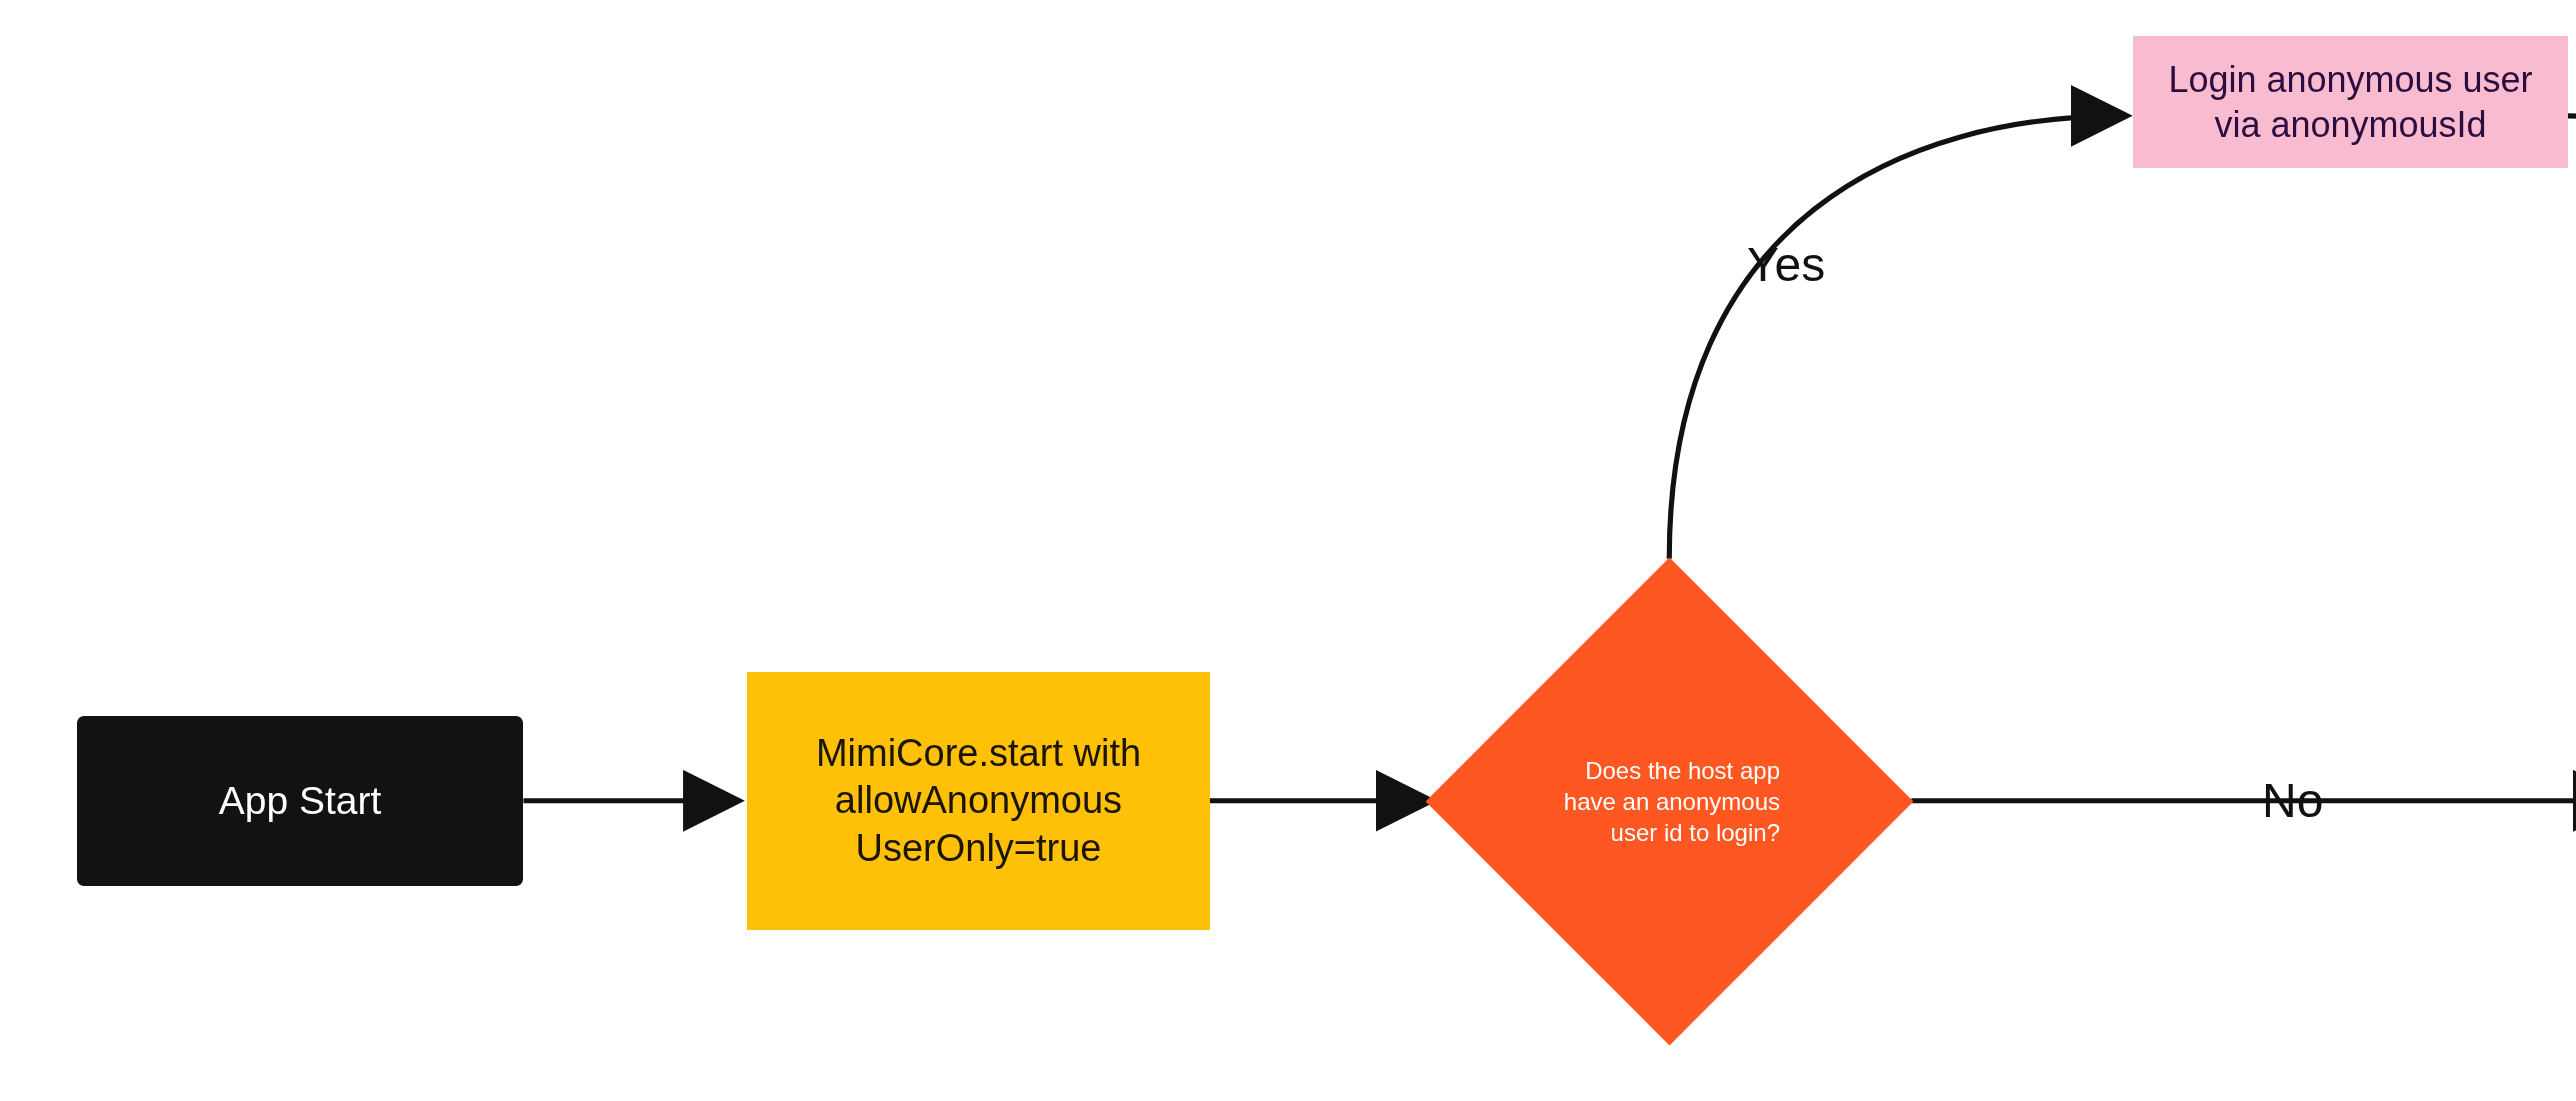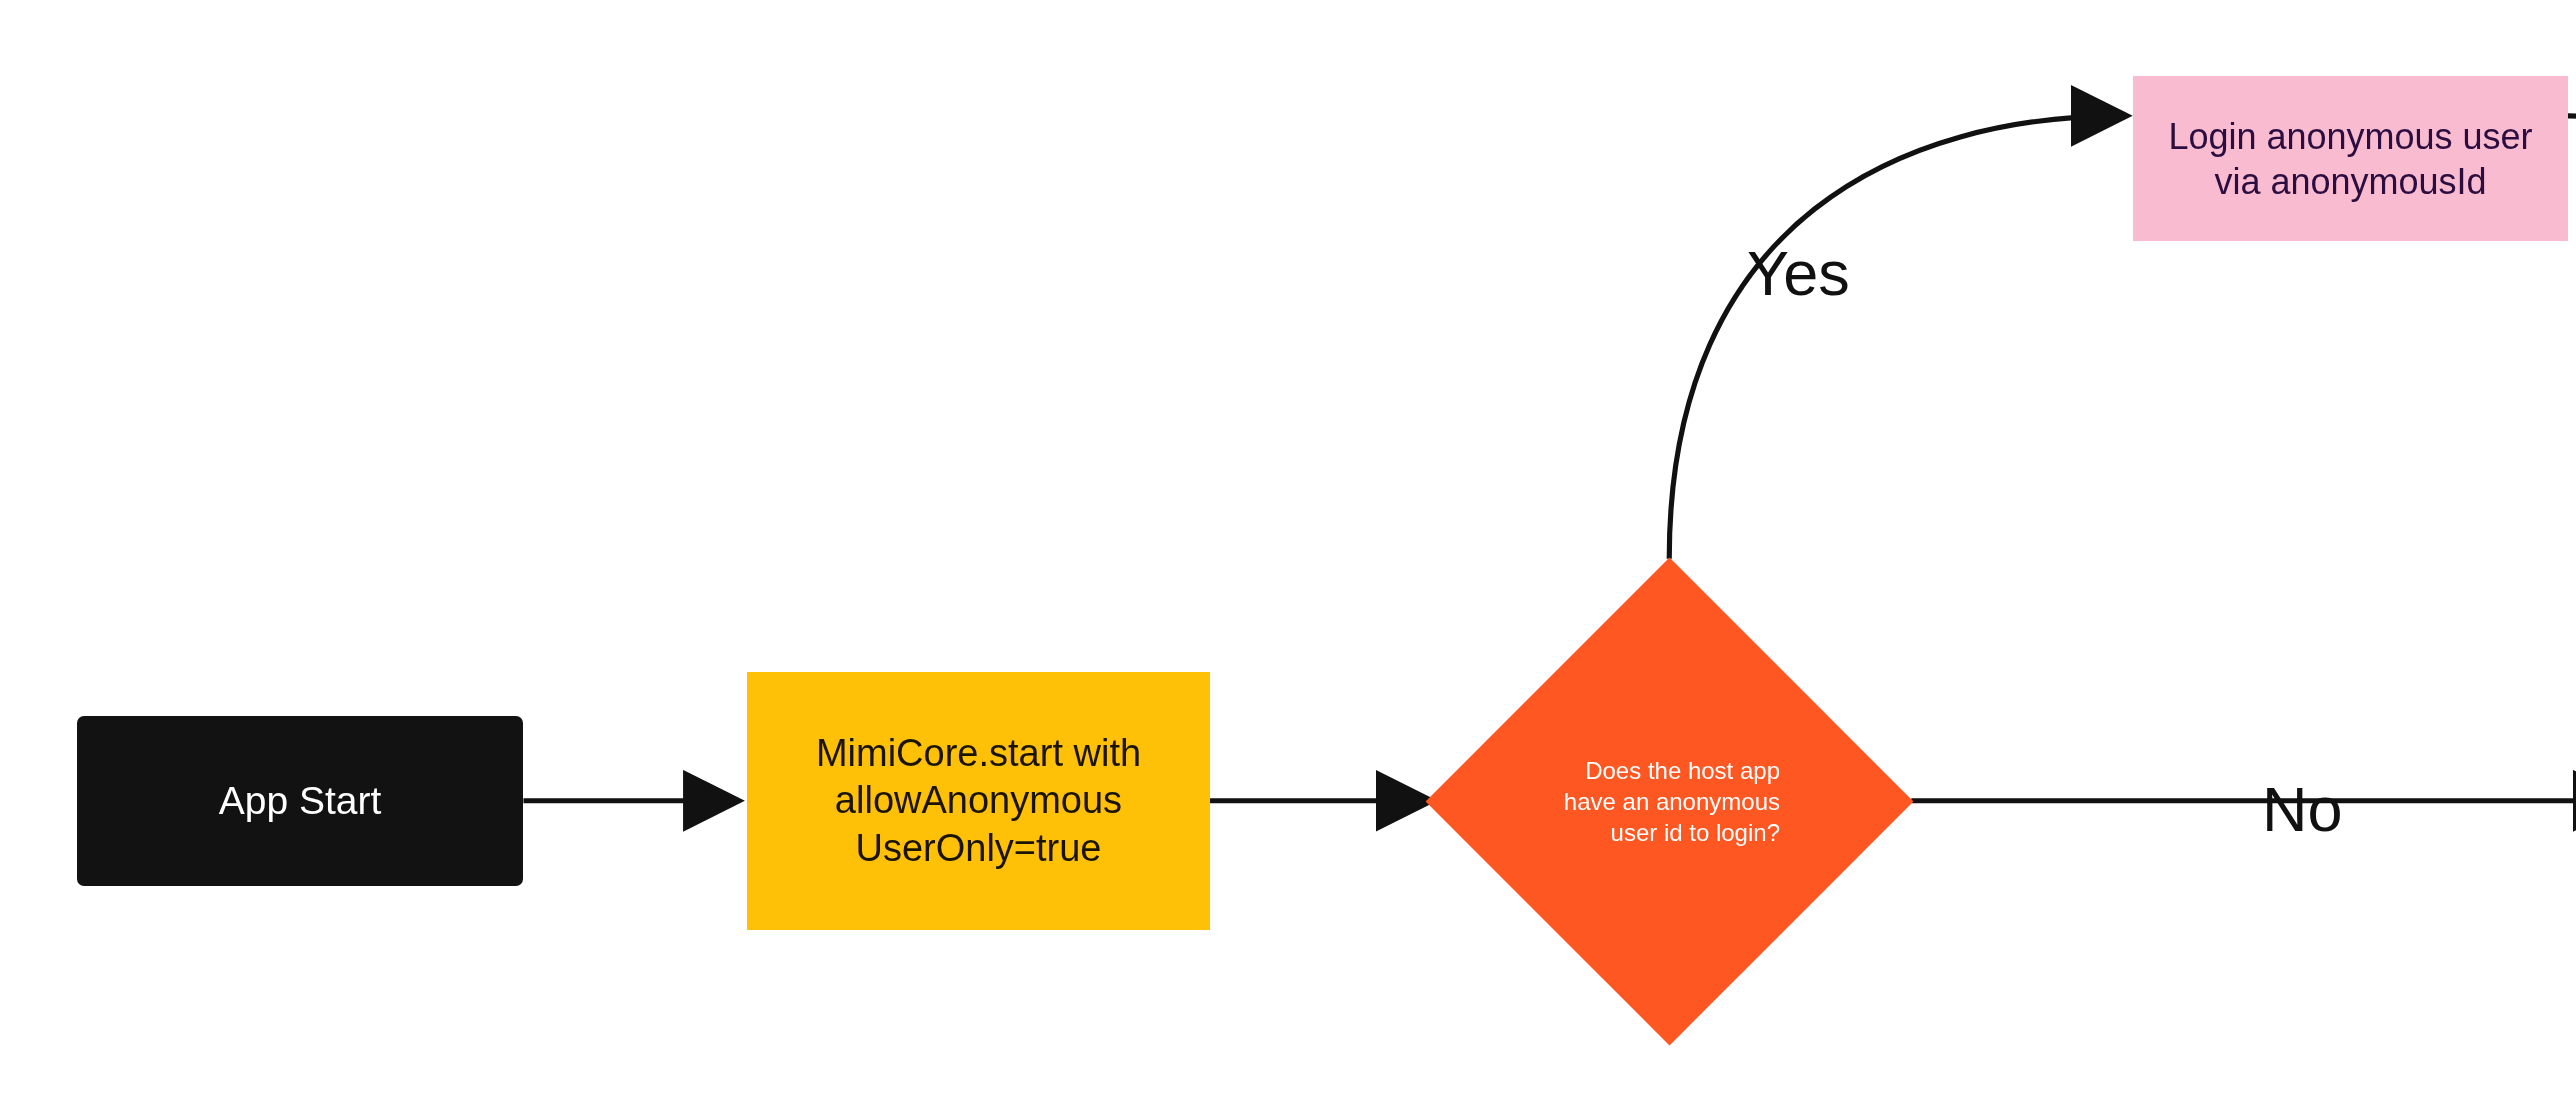--- a/index.html
+++ b/index.html
@@ -60,21 +60,21 @@
     align-items: center;
     justify-content: center;
     text-align: right;
     color: #ffffff;
     font-size: 24px;
     line-height: 1.3;
     padding: 0 62px;
   }
   .edge-label {
     position: absolute;
-    font-size: 63px;
+    font-size: 48px;
     color: #111111;
   }
   svg.edges {
     position: absolute;
     inset: 0;
     width: 3855px;
     height: 1101px;
     pointer-events: none;
   }
 </style>
@@ -109,21 +109,21 @@
 
   <div class="node rect-yellow" style="left:747px; top:672px; width:463px; height:258px;">
     <span>MimiCore.start with allowAnonymous UserOnly=true</span>
   </div>
 
   <div class="diamond-wrap" style="left:1497px; top:629px; width:345px; height:345px;">
     <div class="diamond-shape"></div>
     <div class="diamond-label">Does the host app have an anonymous user id to login?</div>
   </div>
 
-  <div class="node rect-pink" style="left:2133px; top:36px; width:435px; height:165px;margin-top:40px;">
+  <div class="node rect-pink" style="left:2133px; top:36px; width:435px; height:132px;">
     <span>Login anonymous user via anonymousId</span>
   </div>
 
   <div class="edge-label" style="left:1747px; top:237px;">Yes</div>
 
   <div class="edge-label" style="left:2262px; top:773px;">No</div>
 
 </div>
 
 

